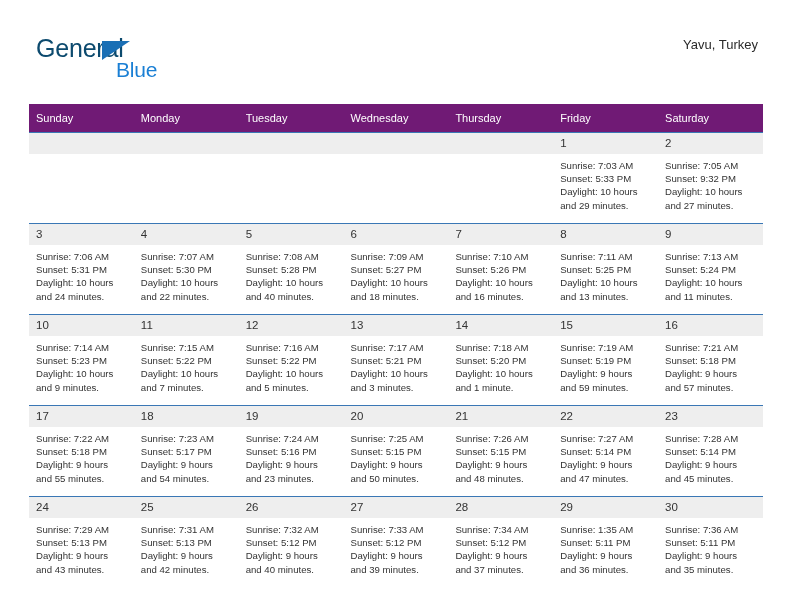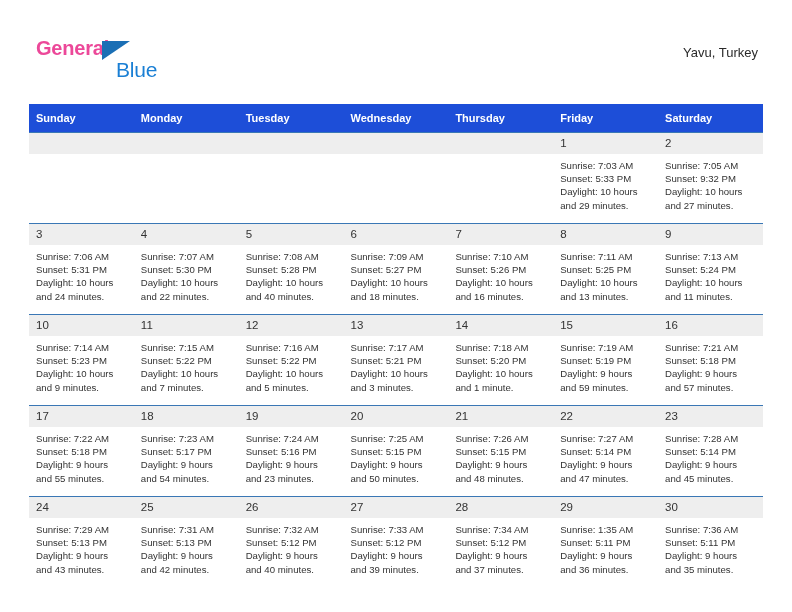--- a/index.html
+++ b/index.html
@@ -33,26 +33,25 @@
     position: absolute;
     left: 36px;
     top: 36px;
     width: 130px;
     height: 48px;
   }
   .logo-general {
     position: absolute;
     left: 0;
     top: 0;
-    font-size: 20px;
+    font-size: 25px;
     letter-spacing: -0.2px;
-    color: #ec4899;
+    color: #0c4a6e;
     line-height: 24px;
     white-space: nowrap;
-    font-weight: bold;
   }
   .logo-tri {
     position: absolute;
     left: 66px;
     top: 5px;
     width: 0;
     height: 0;
     border-left: 28px solid #1a6fb5;
     border-bottom: 19px solid transparent;
   }
@@ -78,38 +77,38 @@
     font-size: 27px;
     font-weight: normal;
     color: #1c1c1c;
     line-height: 32px;
     white-space: nowrap;
   }
   .cal-subtitle {
     font-size: 13px;
     color: #2a2a2a;
     line-height: 18px;
-    margin-top: 12px;
+    margin-top: 4px;
     white-space: nowrap;
   }
 
   
   .calendar {
     position: absolute;
     left: 29px;
     top: 104px;
     width: 734px;
     border-collapse: collapse;
     table-layout: fixed;
   }
   .calendar th {
-    background: #1d4ed8;
+    background: #701a75;
     color: #ffffff;
     font-size: 11px;
-    font-weight: bold;
+    font-weight: normal;
     text-align: left;
     padding: 5px 0 5px 7px;
     height: 18px;
     vertical-align: middle;
   }
   .calendar td {
     vertical-align: top;
     padding: 0;
     border-top: 1px solid #3a77b5;
     height: 90px;

